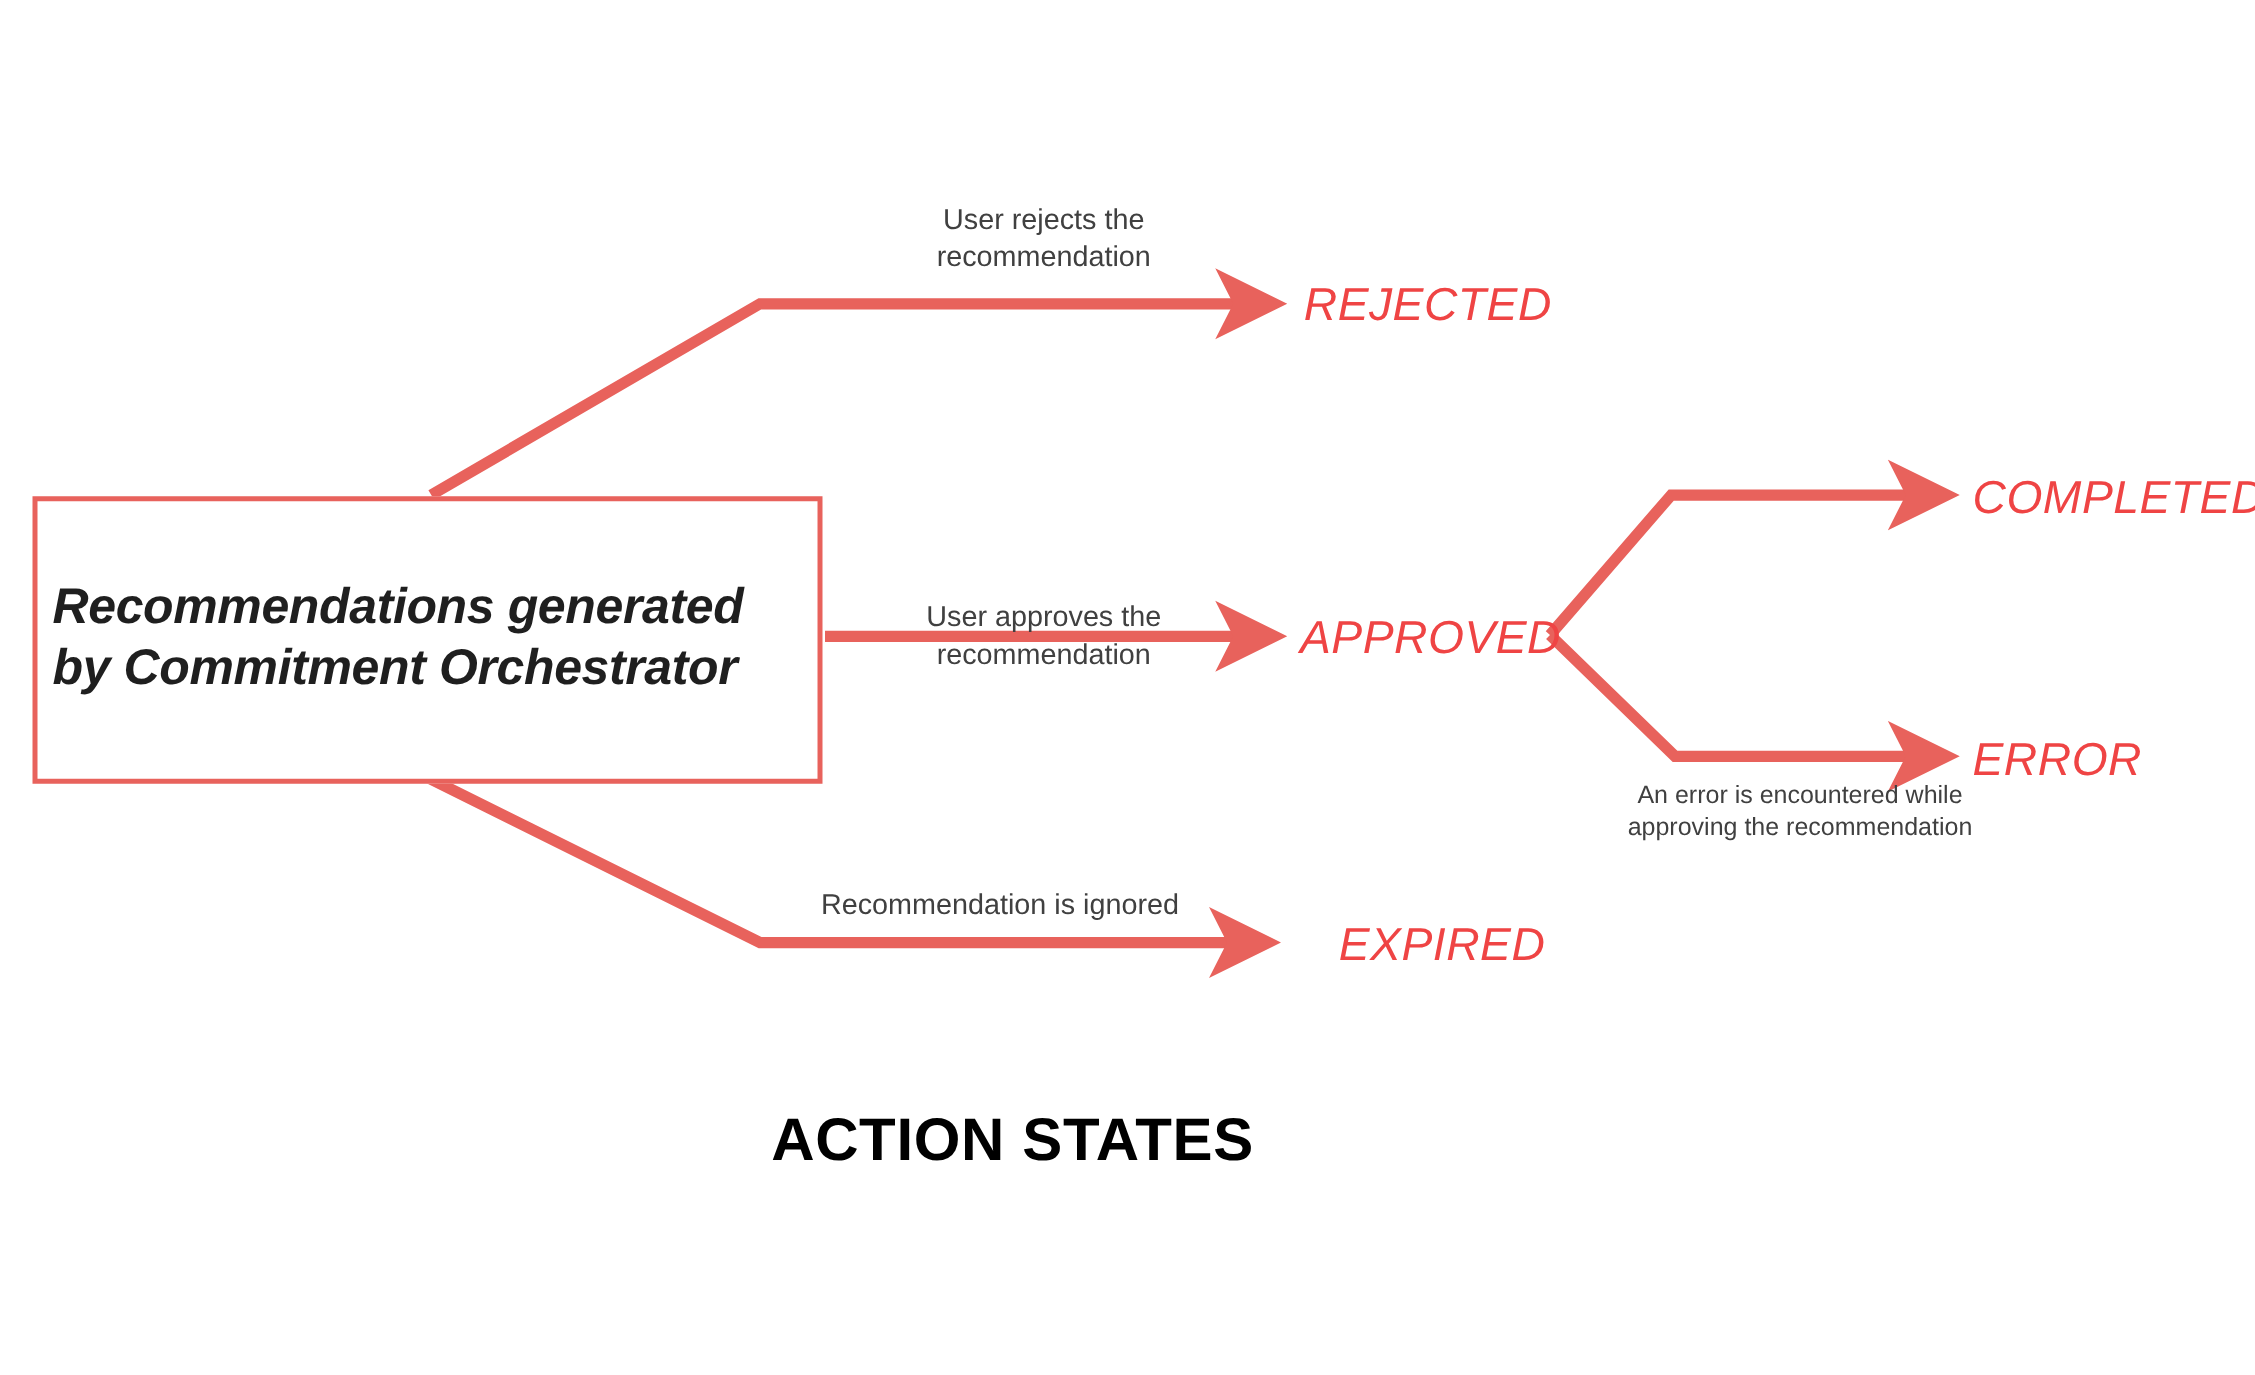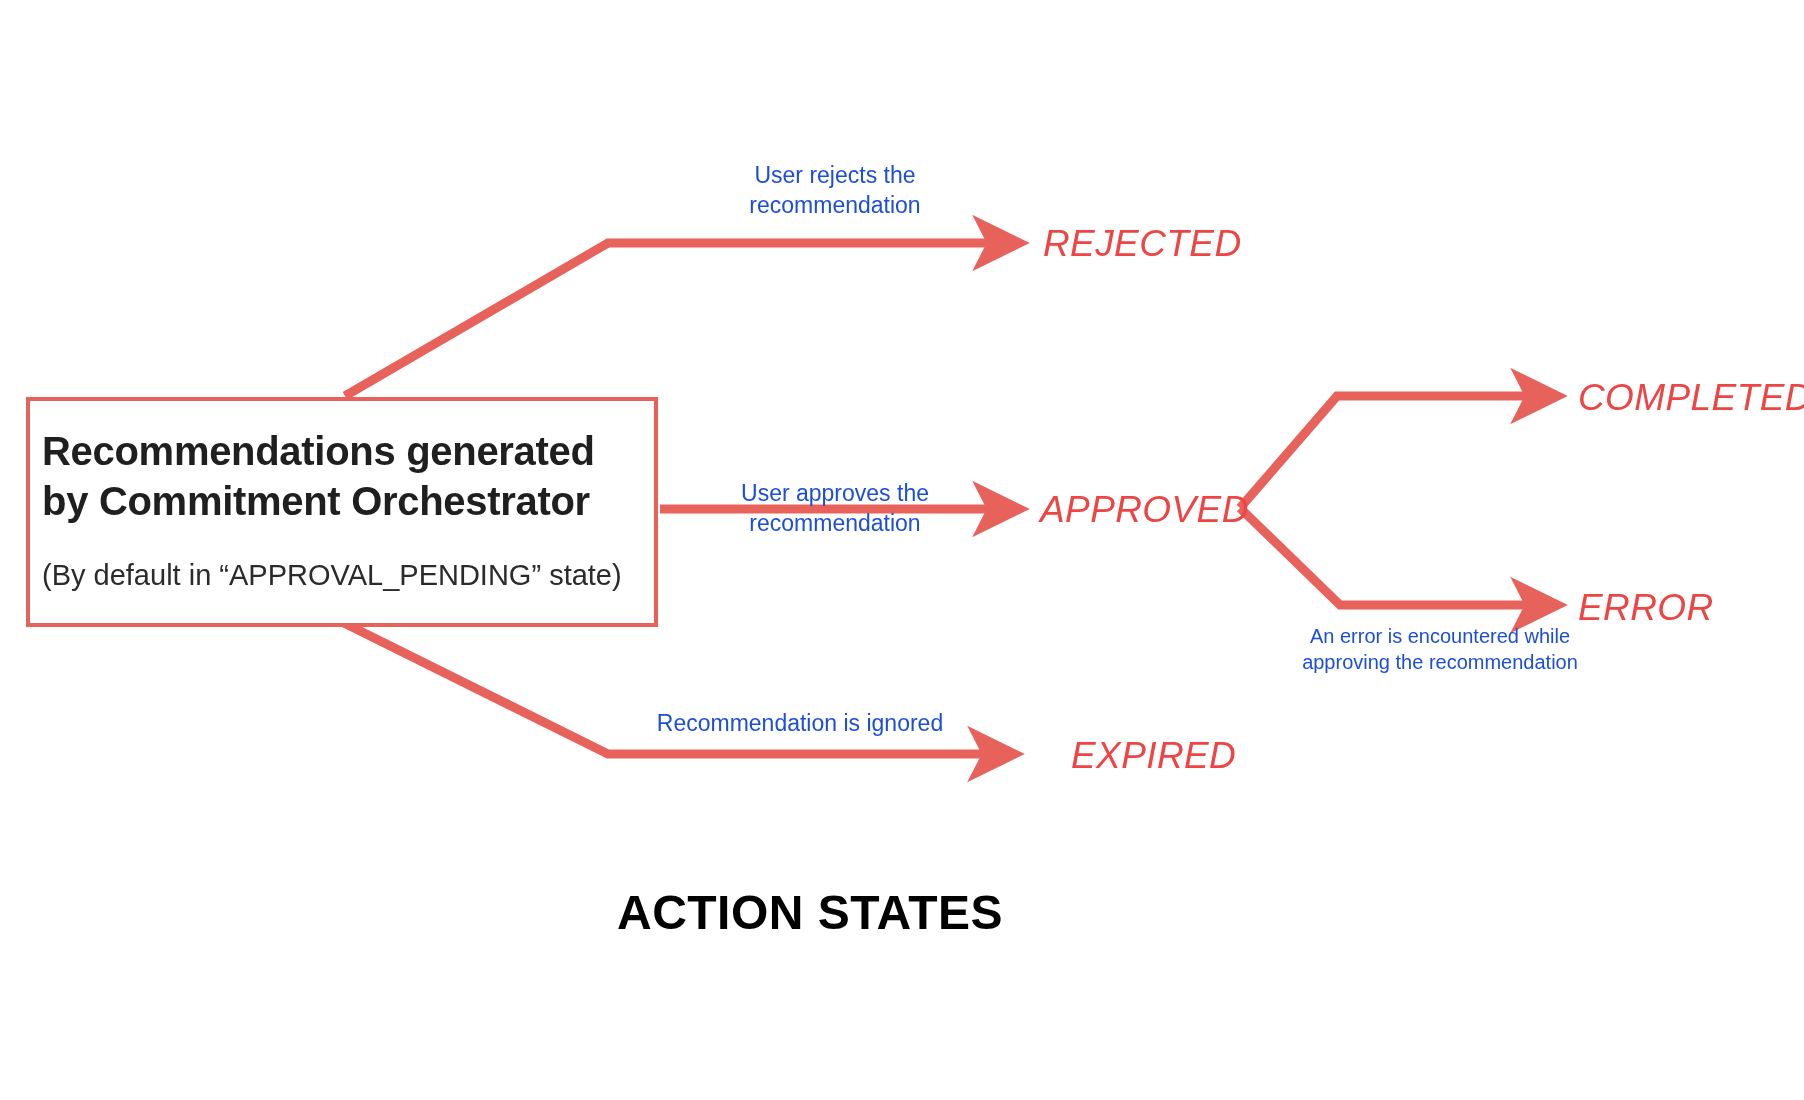--- a/index.html
+++ b/index.html
@@ -32,20 +32,21 @@
     width: 632px;
     height: 230px;
     border: 4px solid #e8625c;
     box-sizing: border-box;
     background: #ffffff;
     display: flex;
     flex-direction: column;
     justify-content: center;
     padding: 0 12px 0 12px;
     box-sizing: border-box;
+    font-style: italic;
   }
   .node-title {
     font-size: 40px;
     font-weight: bold;
     color: #1f1f1f;
     line-height: 1.23;
     letter-spacing: -0.3px;
     margin-top: -4px;
   }
   .node-sub {
@@ -61,21 +62,21 @@
     font-weight: 400;
     color: #ef4444;
     letter-spacing: 0.4px;
     white-space: nowrap;
     font-style: italic;
   }
   .edge-label {
     position: absolute;
     font-size: 23px;
     font-weight: 400;
-    color: #1d4ed8;
+    color: #404040;
     line-height: 1.32;
     text-align: center;
     white-space: pre-line;
   }
   .edge-label.small {
     font-size: 20px;
   }
   .diagram-title {
     position: absolute;
     left: 0;
@@ -117,21 +118,20 @@
     </g>
 
     <g>
       <path d="M 1240,508 L 1340,605 L 1548,605" fill="none" stroke="#e8625c" stroke-width="9" stroke-linejoin="miter" stroke-linecap="butt" marker-end="url(#arrowhead)"></path>
     </g>
   </svg>
 
   <div class="node-box">
     <div class="node-title" style="white-space: pre-line;">Recommendations generated
 by Commitment Orchestrator</div>
-    <div class="node-sub">(By default in “APPROVAL_PENDING” state)</div>
   </div>
 
   <div class="state-label" style="left:1043px; top:223px;">REJECTED</div>
 
   <div class="state-label" style="left:1040px; top:489px;">APPROVED</div>
 
   <div class="state-label" style="left:1035px; top:735px;margin-left:36px;">EXPIRED</div>
 
   <div class="state-label" style="left:1578px; top:377px;">COMPLETED</div>
 

